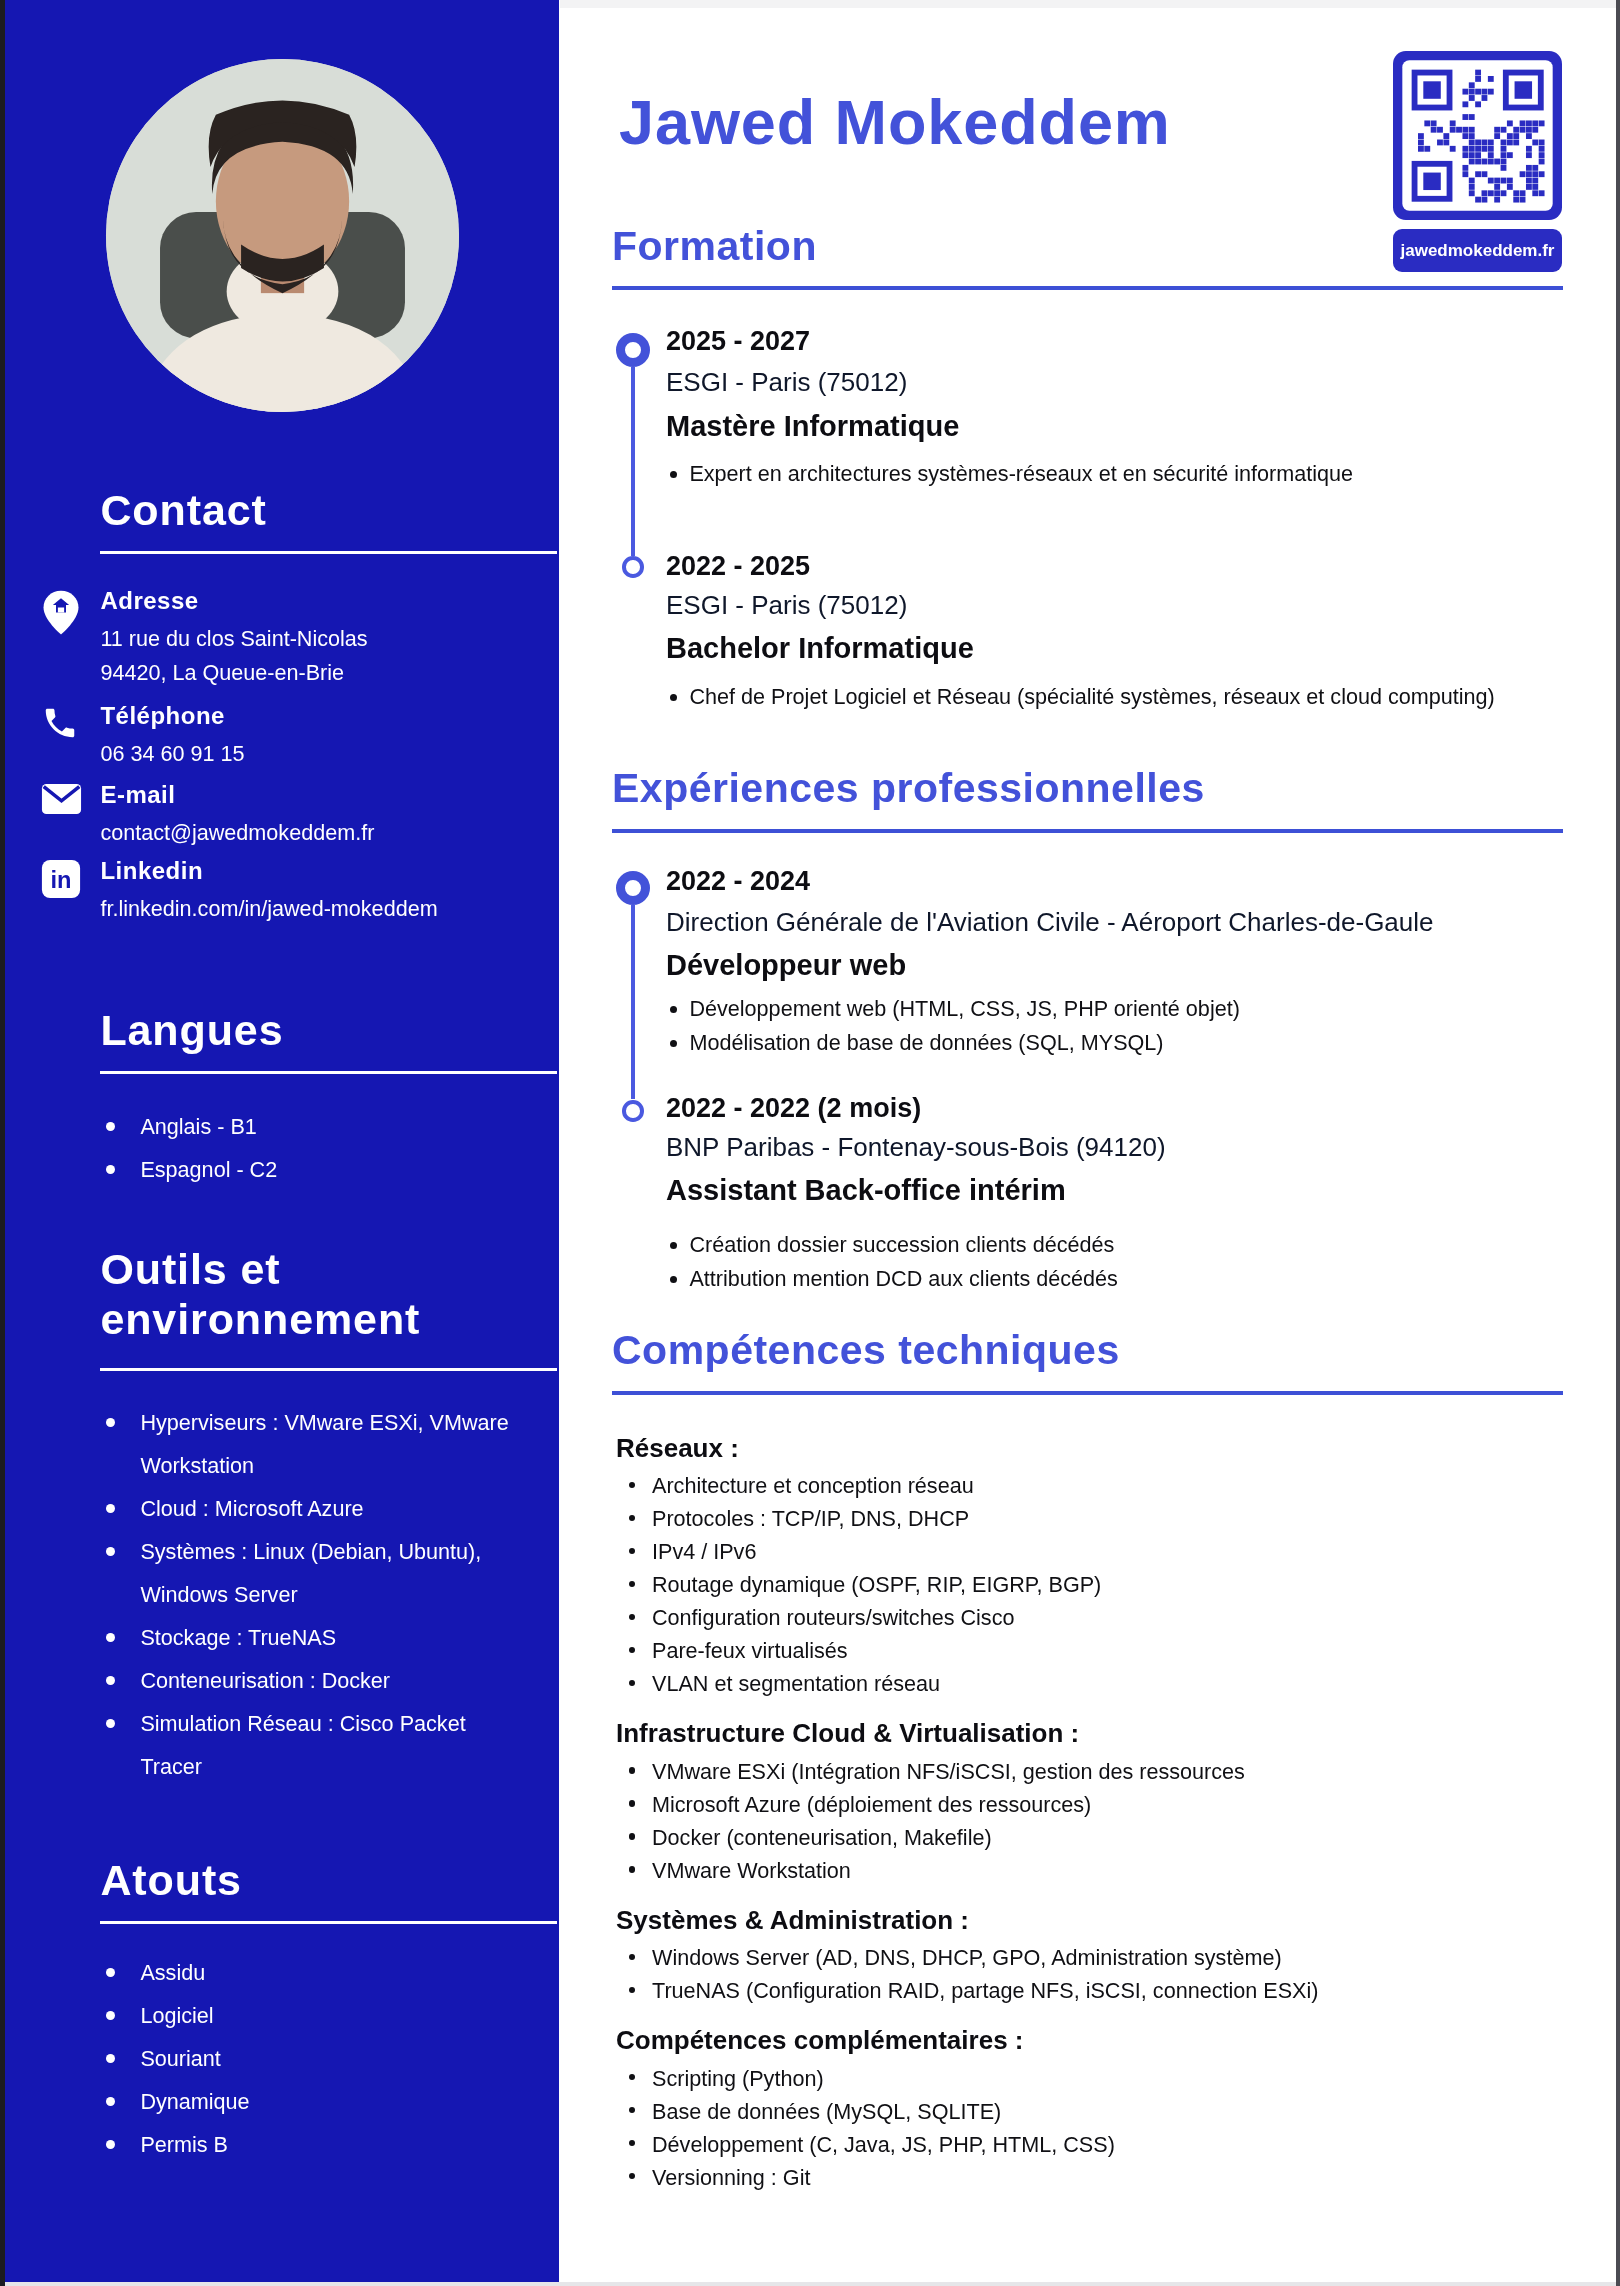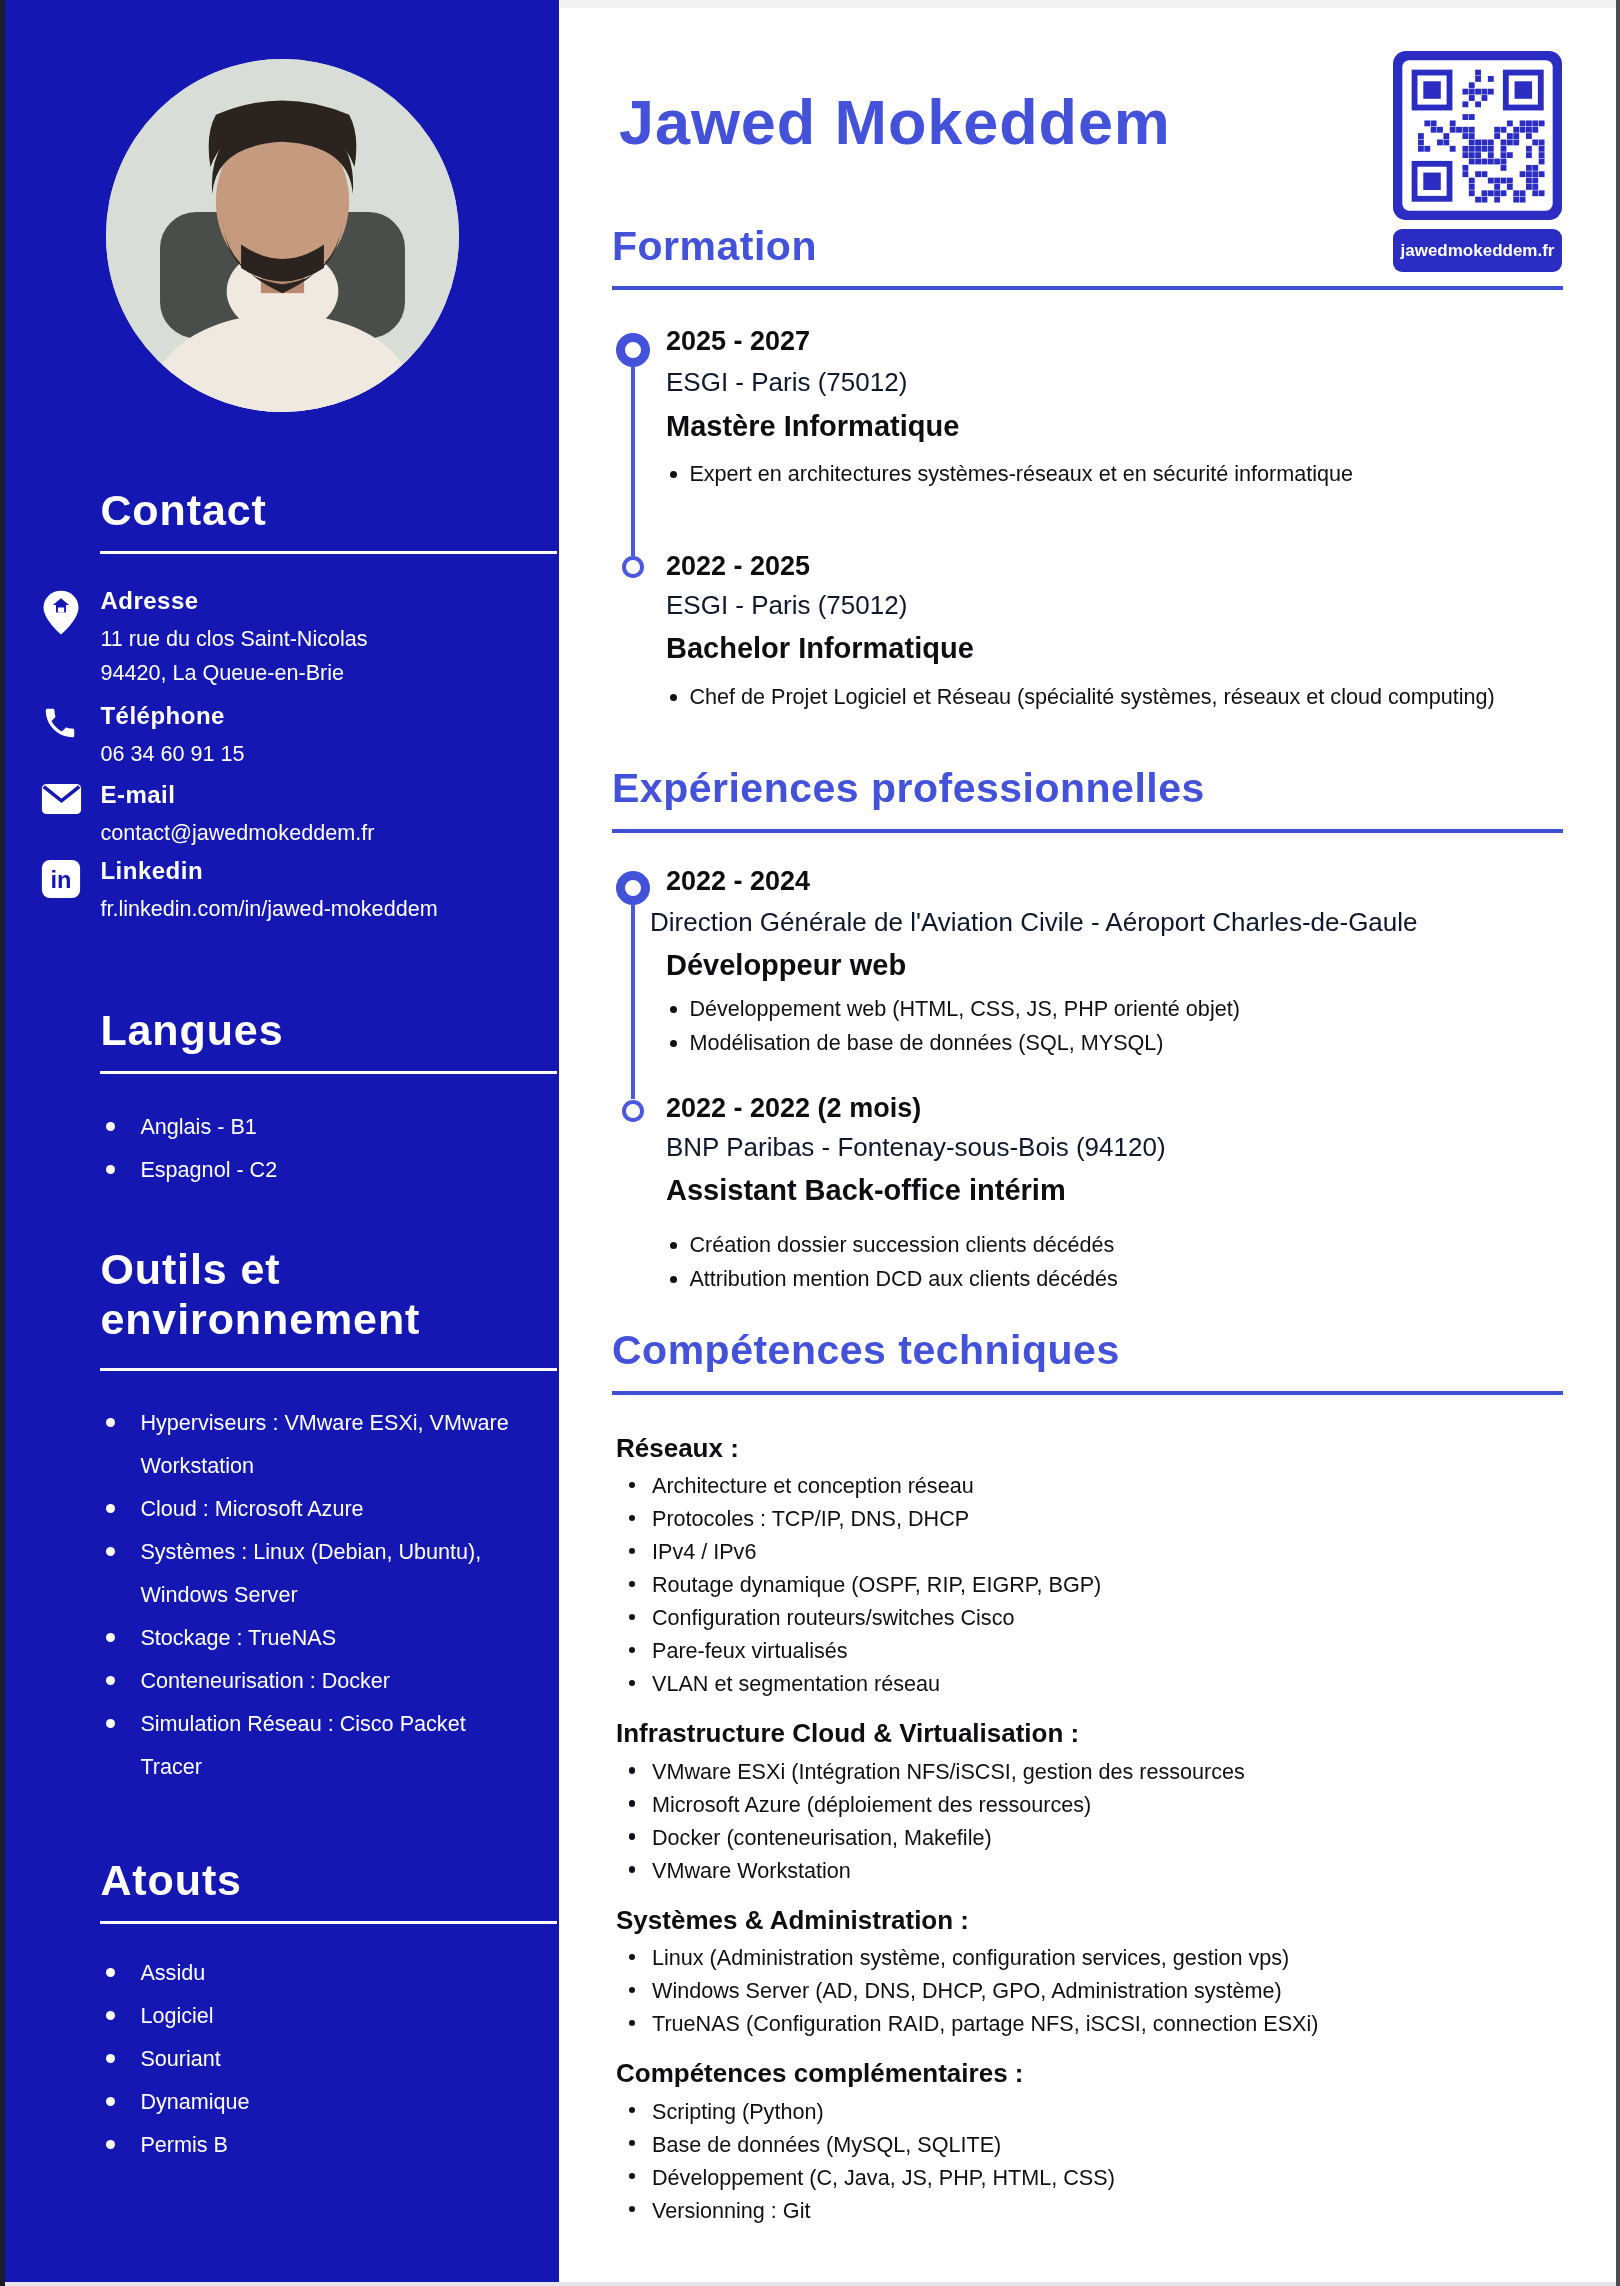--- a/index.html
+++ b/index.html
@@ -334,21 +334,21 @@
     </ul>
 
     <h2 class="sec-title" style="top:765px;">Expériences professionnelles</h2>
     <hr class="sec-rule" style="top:829px;">
 
     <span class="ring big" style="left:56px;top:871px;"></span>
     <div class="tl-line" style="left:71px;top:905px;height:194px;"></div>
     <span class="ring small" style="left:62px;top:1100px;"></span>
 
     <p class="period" style="left:106px;top:866px;">2022 - 2024</p>
-    <p class="org" style="left:90px;top:907px;">Direction Générale de l'Aviation Civile - Aéroport Charles-de-Gaule</p>
+    <p class="org" style="left:106px;top:907px;">Direction Générale de l'Aviation Civile - Aéroport Charles-de-Gaule</p>
     <p class="role" style="left:106px;top:949px;">Développeur web</p>
     <ul class="bullets" style="left:106px;top:992px;">
       <li>Développement web (HTML, CSS, JS, PHP orienté objet)</li>
       <li>Modélisation de base de données (SQL, MYSQL)</li>
     </ul>
 
     <p class="period" style="left:106px;top:1093px;">2022 - 2022 (2 mois)</p>
     <p class="org" style="left:106px;top:1132px;">BNP Paribas - Fontenay-sous-Bois (94120)</p>
     <p class="role" style="left:106px;top:1174px;">Assistant Back-office intérim</p>
     <ul class="bullets" style="left:106px;top:1228px;">
@@ -377,21 +377,20 @@
         <ul>
           <li>VMware ESXi (Intégration NFS/iSCSI, gestion des ressources</li>
           <li>Microsoft Azure (déploiement des ressources)</li>
           <li>Docker (conteneurisation, Makefile)</li>
           <li>VMware Workstation</li>
         </ul>
       </div>
       <div class="comp-group">
         <h3>Systèmes &amp; Administration :</h3>
         <ul>
-          <li>Linux (Administration système, configuration services, gestion vps)</li>
           <li>Windows Server (AD, DNS, DHCP, GPO, Administration système)</li>
           <li>TrueNAS (Configuration RAID, partage NFS, iSCSI, connection ESXi)</li>
         </ul>
       </div>
       <div class="comp-group">
         <h3>Compétences complémentaires :</h3>
         <ul>
           <li>Scripting (Python)</li>
           <li>Base de données (MySQL, SQLITE)</li>
           <li>Développement (C, Java, JS, PHP, HTML, CSS)</li>

